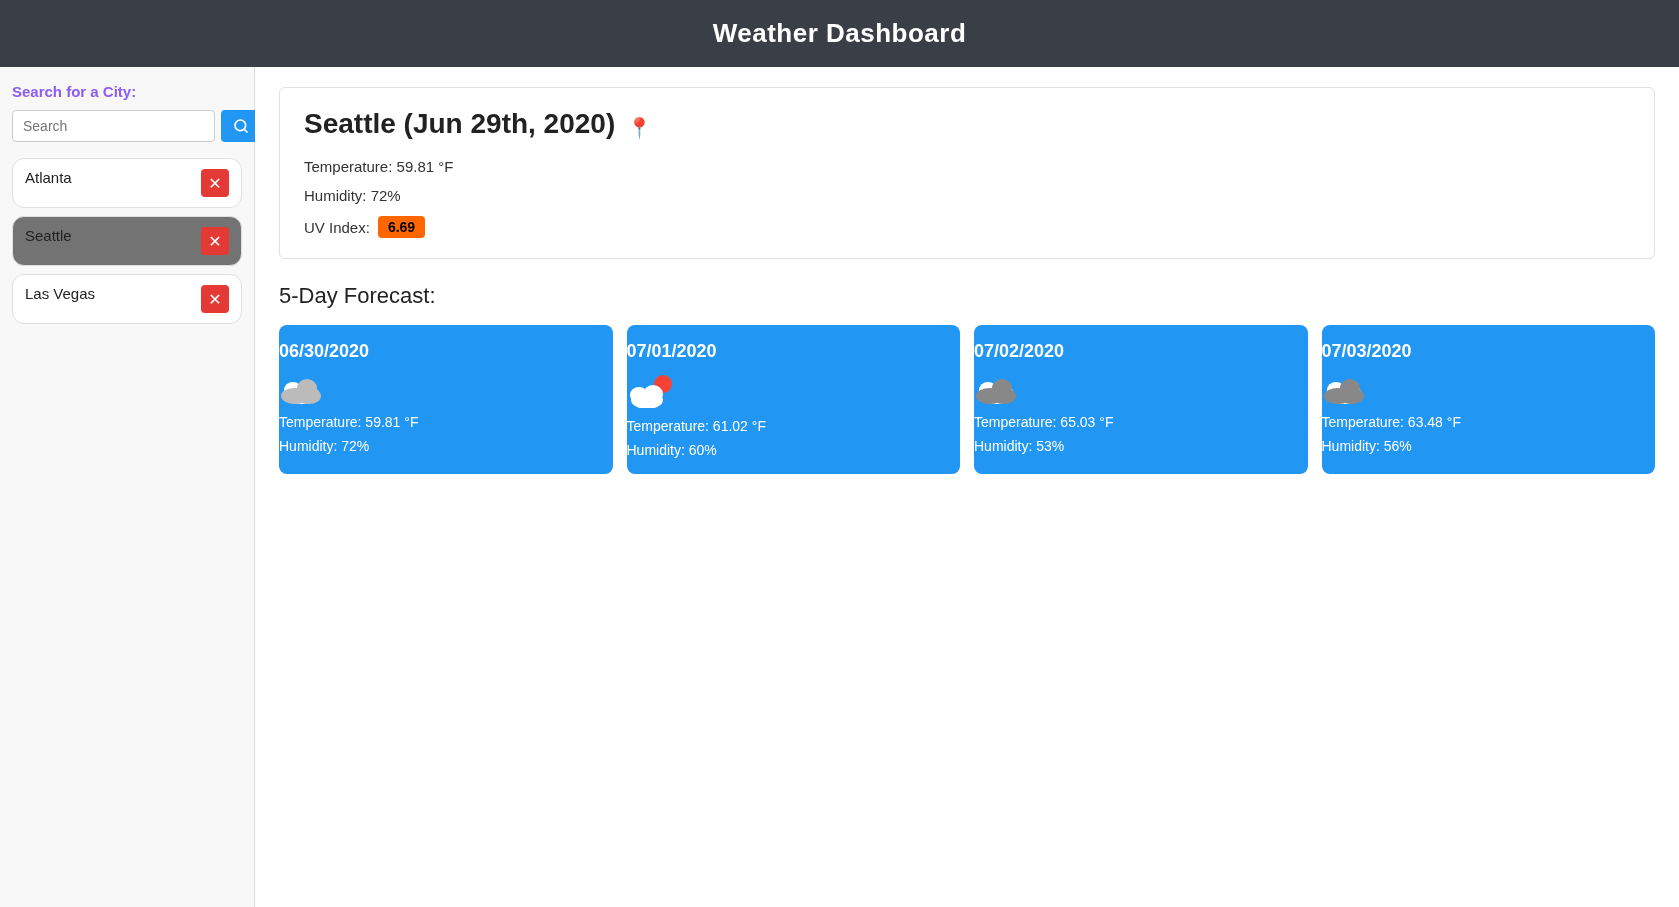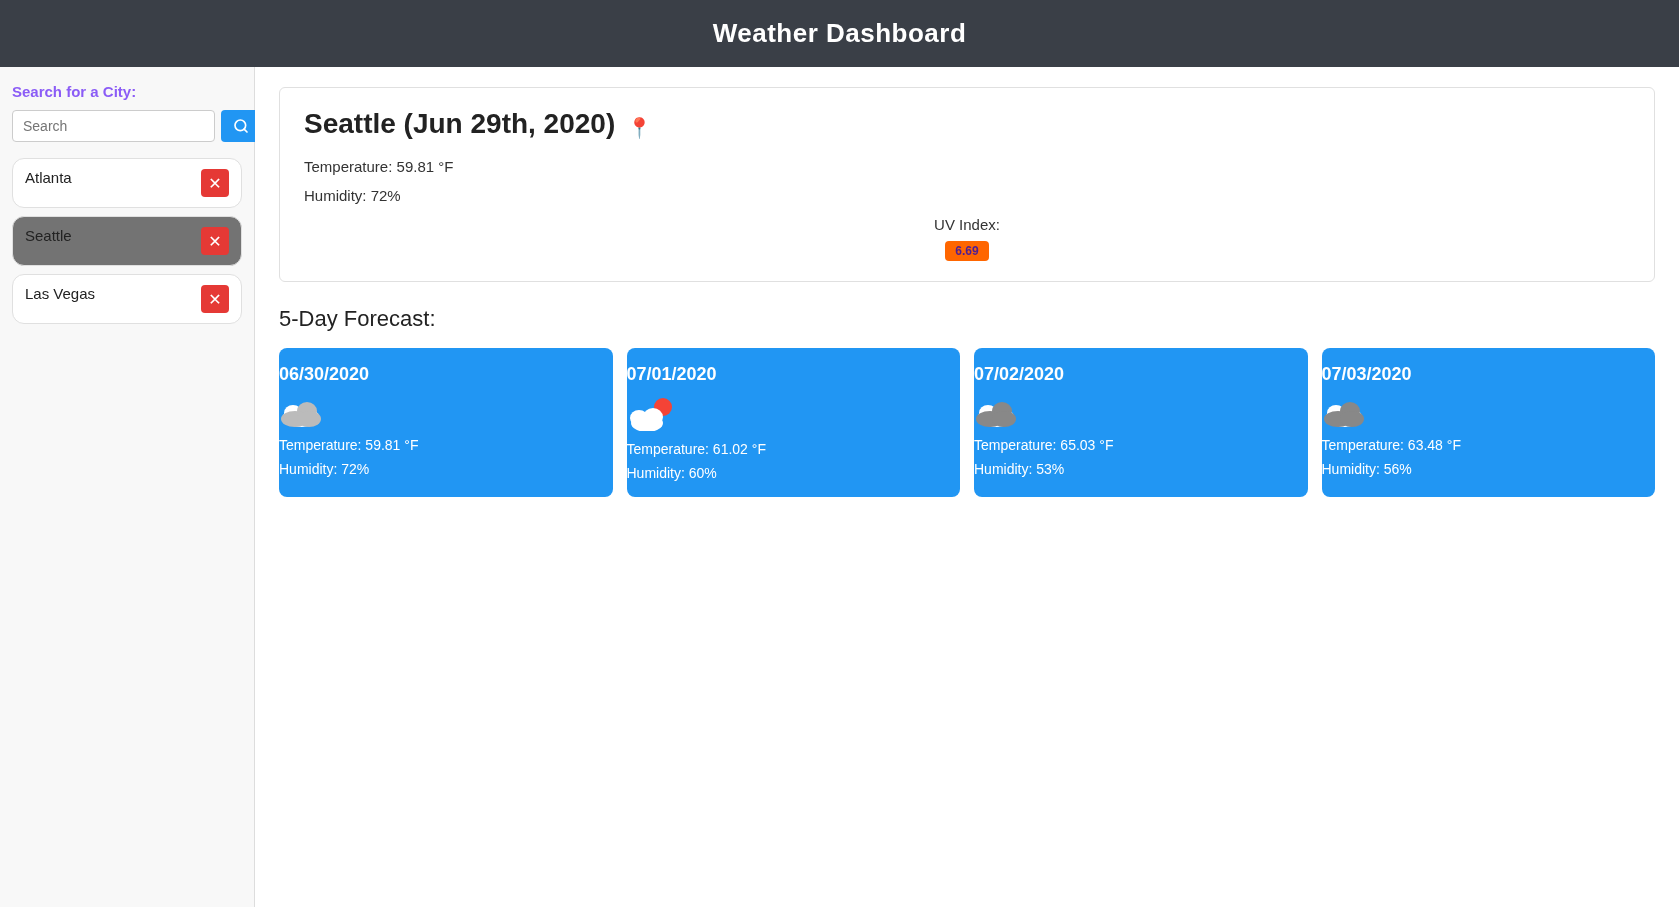--- a/index.html
+++ b/index.html
@@ -147,29 +147,28 @@
       color: #333;
       margin-bottom: 12px;
     }
 
     .uv-row {
       display: flex;
       align-items: center;
       gap: 8px;
       font-size: 15px;
       color: #333;
-      flex-direction: column;
     }
 
     .uv-badge {
       background: #ff6600;
-      color: #4c1d95;
+      color: #000000;
       border-radius: 4px;
       padding: 3px 10px;
-      font-size: 12px;
+      font-size: 14px;
       font-weight: bold;
     }
 
     
     .forecast-section { padding: 0; }
 
     .forecast-title {
       font-size: 22px;
       font-weight: normal;
       color: #222;

